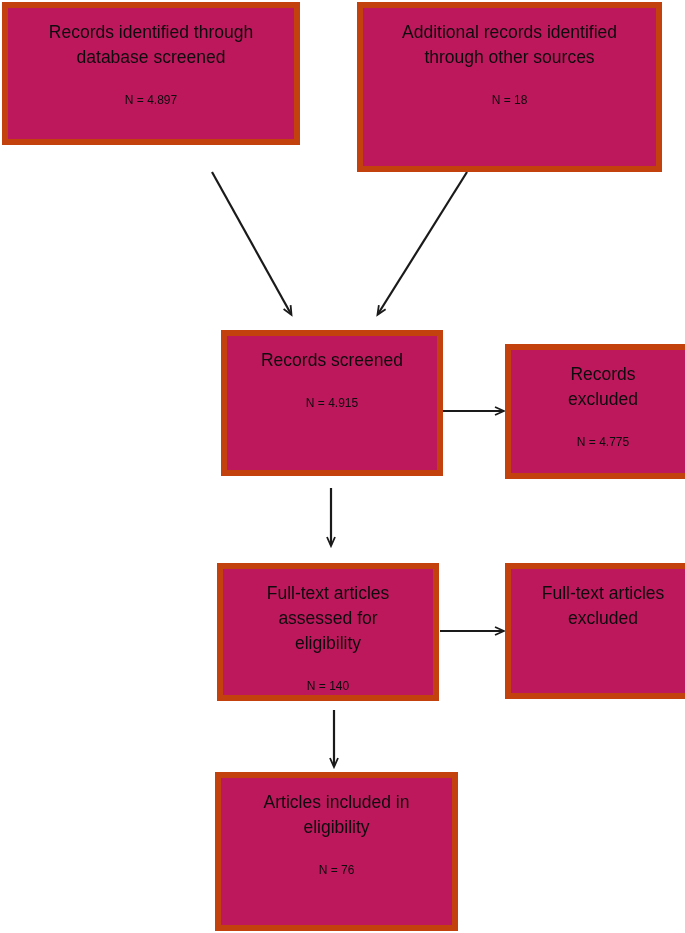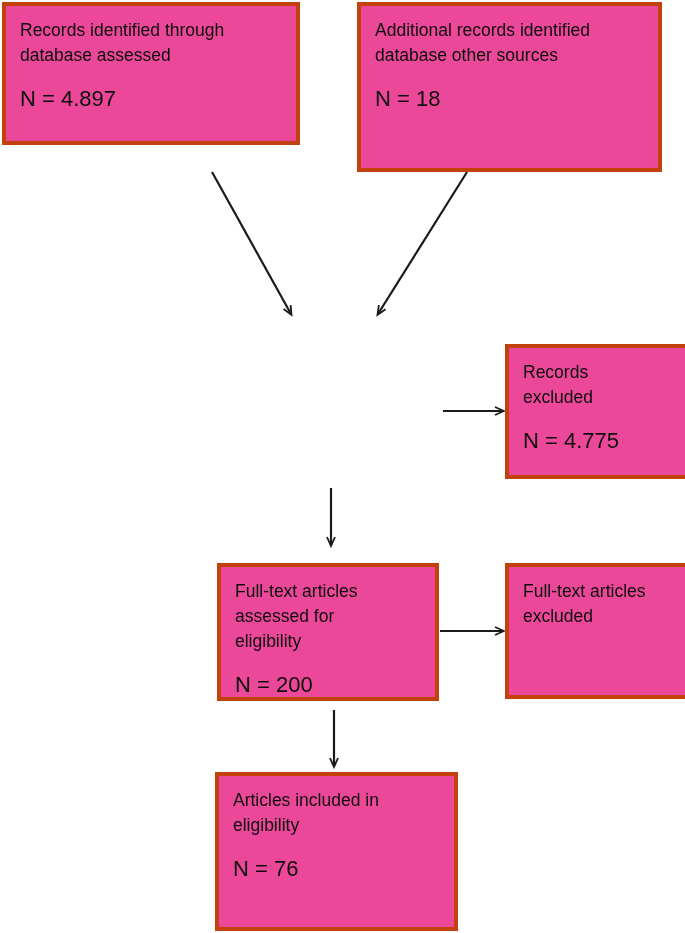--- a/index.html
+++ b/index.html
@@ -14,34 +14,35 @@
   #diagram-root {
     position: relative;
     width: 685px;
     height: 933px;
     background: #ffffff;
     overflow: hidden;
   }
   .flow-box {
     position: absolute;
     box-sizing: border-box;
-    border: 4px solid #c2410c;
-    background: #ec4899;
+    border: 6px solid #c2410c;
+    background: #be185d;
+    text-align: center;
   }
   .box-inner {
     padding: 12px 14px 0 14px;
   }
   .box-line {
     font-size: 17.5px;
     line-height: 25px;
     white-space: pre;
     color: #0d0d0d;
   }
   .box-count {
-    font-size: 22px;
+    font-size: 12px;
     line-height: 25px;
     margin-top: 18px;
     white-space: pre;
     color: #0d0d0d;
   }
   #arrow-layer {
     position: absolute;
     left: 0;
     top: 0;
     width: 685px;
@@ -66,48 +67,54 @@
         <line x1="443" y1="411" x2="503" y2="411" marker-end="url(#arrowhead)"></line>
         <line x1="331" y1="488" x2="331" y2="545" marker-end="url(#arrowhead)"></line>
         <line x1="440" y1="631" x2="503" y2="631" marker-end="url(#arrowhead)"></line>
         <line x1="334" y1="710" x2="334" y2="766" marker-end="url(#arrowhead)"></line>
       </g>
   </svg>
 
   <div class="flow-box" style="left: 2px; top: 2px; width: 298px; height: 143px;">
     <div class="box-inner">
       <div class="box-line">Records identified through</div>
-      <div class="box-line">database assessed</div>
+      <div class="box-line">database screened</div>
       <div class="box-count">N = 4.897</div>
     </div>
   </div>
 
   <div class="flow-box" style="left: 357px; top: 2px; width: 305px; height: 170px;">
     <div class="box-inner">
       <div class="box-line">Additional records identified</div>
-      <div class="box-line">database other sources</div>
+      <div class="box-line">through other sources</div>
       <div class="box-count">N = 18</div>
     </div>
   </div>
 
+  <div class="flow-box" style="left: 221px; top: 330px; width: 222px; height: 146px;">
+    <div class="box-inner">
+      <div class="box-line">Records screened</div>
+      <div class="box-count">N = 4.915</div>
+    </div>
+  </div>
 
   <div class="flow-box" style="left: 505px; top: 344px; width: 196px; height: 135px;">
     <div class="box-inner">
       <div class="box-line">Records</div>
       <div class="box-line">excluded</div>
       <div class="box-count">N = 4.775</div>
     </div>
   </div>
 
   <div class="flow-box" style="left: 217px; top: 563px; width: 222px; height: 138px;">
     <div class="box-inner">
       <div class="box-line">Full-text articles</div>
       <div class="box-line">assessed for</div>
       <div class="box-line">eligibility</div>
-      <div class="box-count">N = 200</div>
+      <div class="box-count">N = 140</div>
     </div>
   </div>
 
   <div class="flow-box" style="left: 505px; top: 563px; width: 196px; height: 136px;">
     <div class="box-inner">
       <div class="box-line">Full-text articles</div>
       <div class="box-line">excluded</div>
     </div>
   </div>
 

